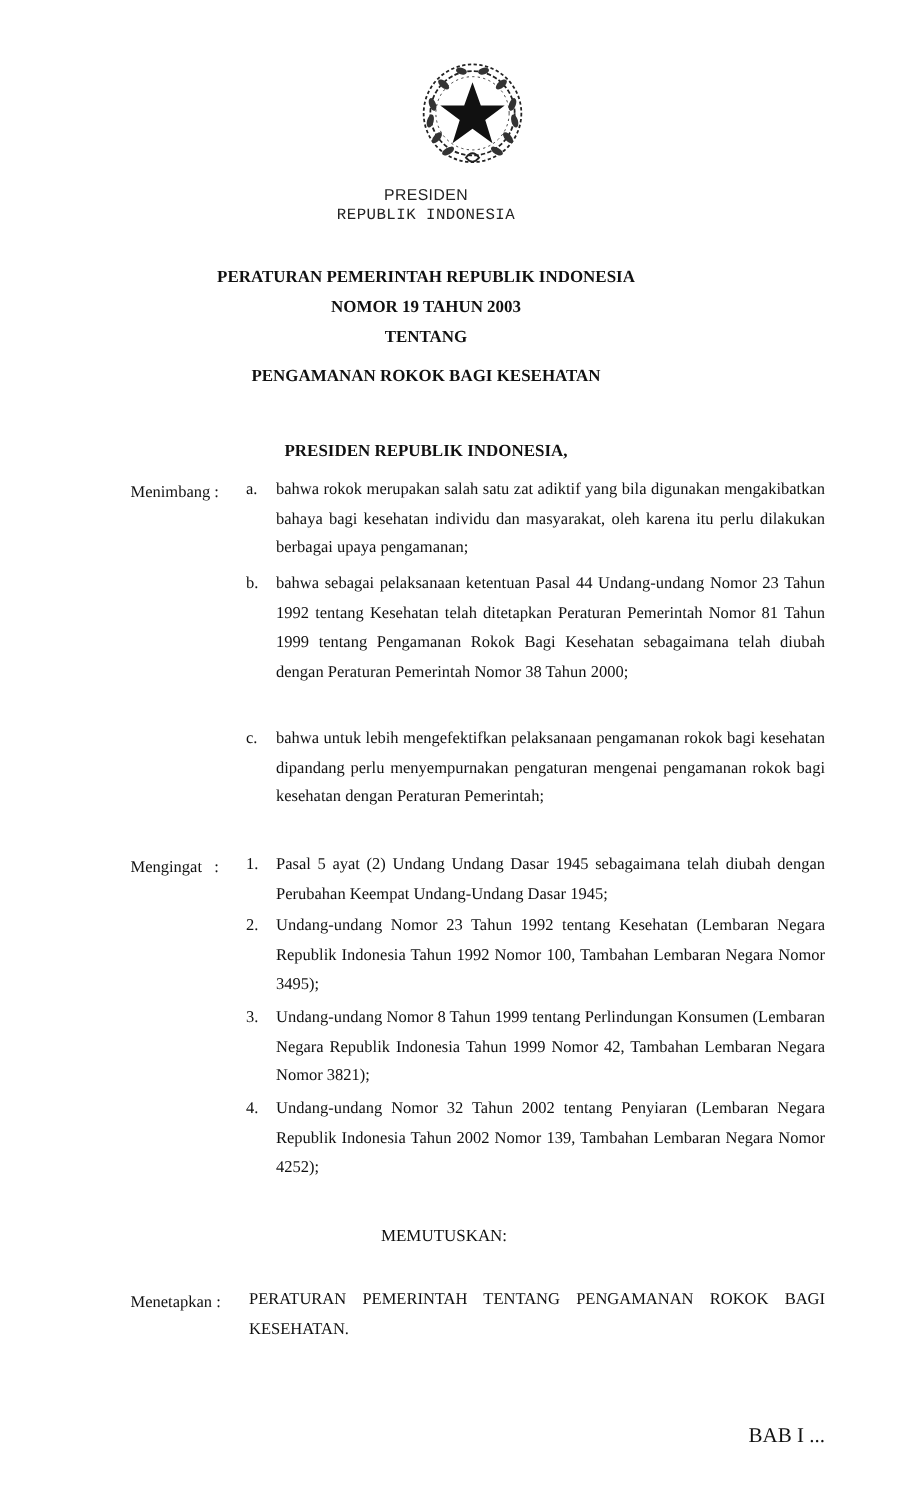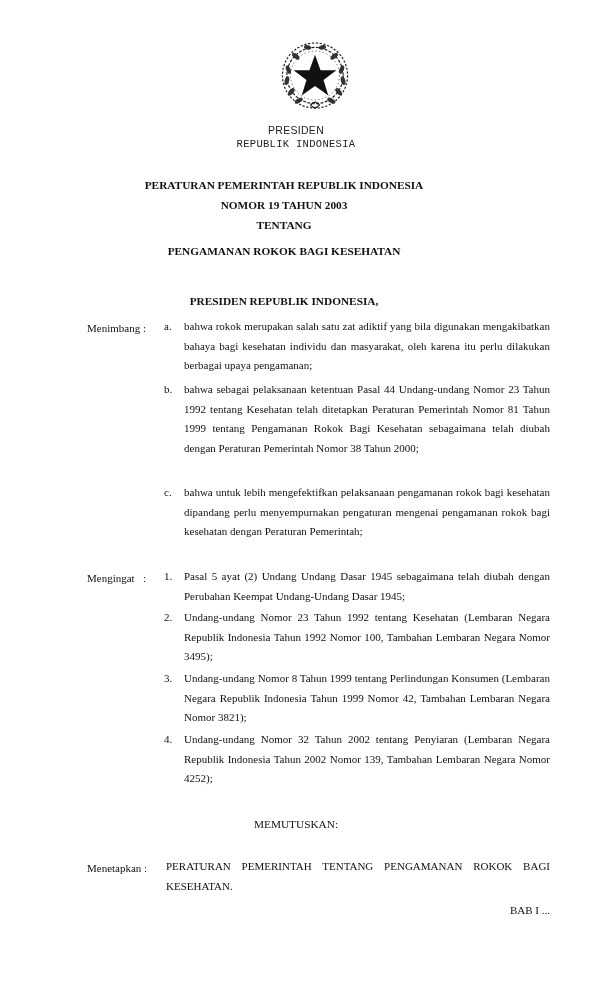--- a/index.html
+++ b/index.html
@@ -17,21 +17,21 @@
     }
     .emblem {
       position: absolute;
       left: 278px;
       top: 40px;
       width: 74px;
       height: 74px;
     }
     .seal-caption {
       position: absolute;
-      left: 16px;
+      left: 4px;
       width: 560px;
       text-align: center;
       font-family: "Liberation Sans", sans-serif;
       font-size: 10.5px;
       letter-spacing: 0.3px;
       color: #222;
     }
     .heading {
       position: absolute;
       left: 0;
@@ -77,21 +77,22 @@
       left: 166px;
       width: 384px;
       font-size: 11px;
       line-height: 19.6px;
       text-align: justify;
       text-align-last: left;
     }
     .footer-next {
       position: absolute;
       right: 62px;
-      font-size: 11px;
+      font-size: 14px;
+      margin-top: 46px;
     }
   </style>
 </head>
 <body>
 
 <svg class="emblem" viewBox="0 0 100 100">
   <g fill="none" stroke="#222" stroke-width="1.6">
     <circle cx="50" cy="48" r="44" stroke-dasharray="3 2.2"></circle>
     <circle cx="50" cy="48" r="38" stroke-dasharray="4 2"></circle>
     <circle cx="50" cy="48" r="33" stroke-width="0.8" stroke-dasharray="2 3"></circle>

